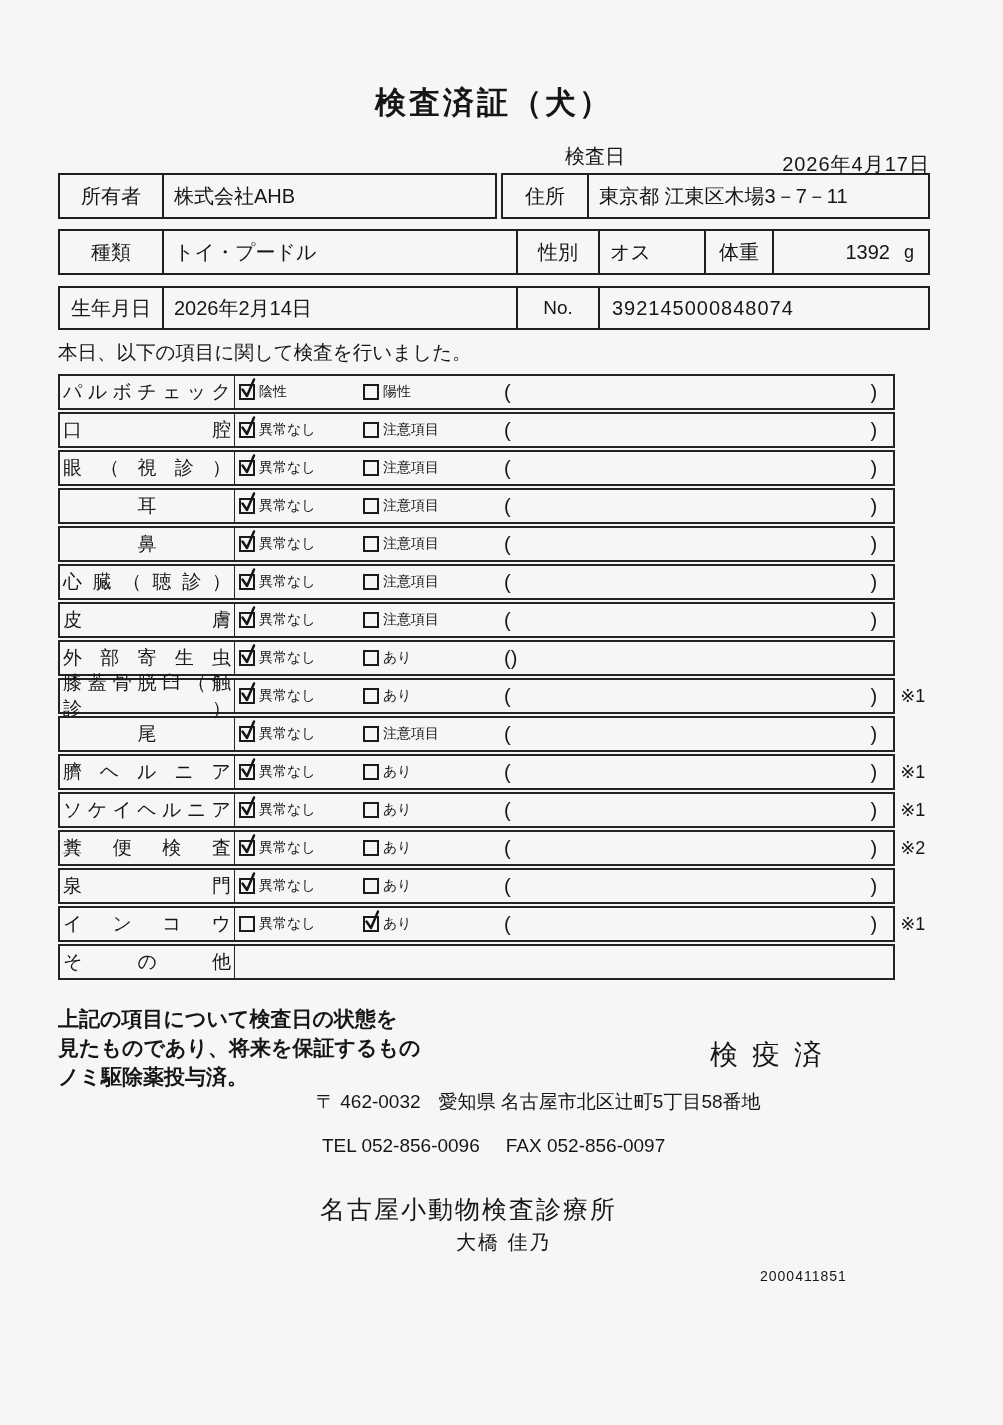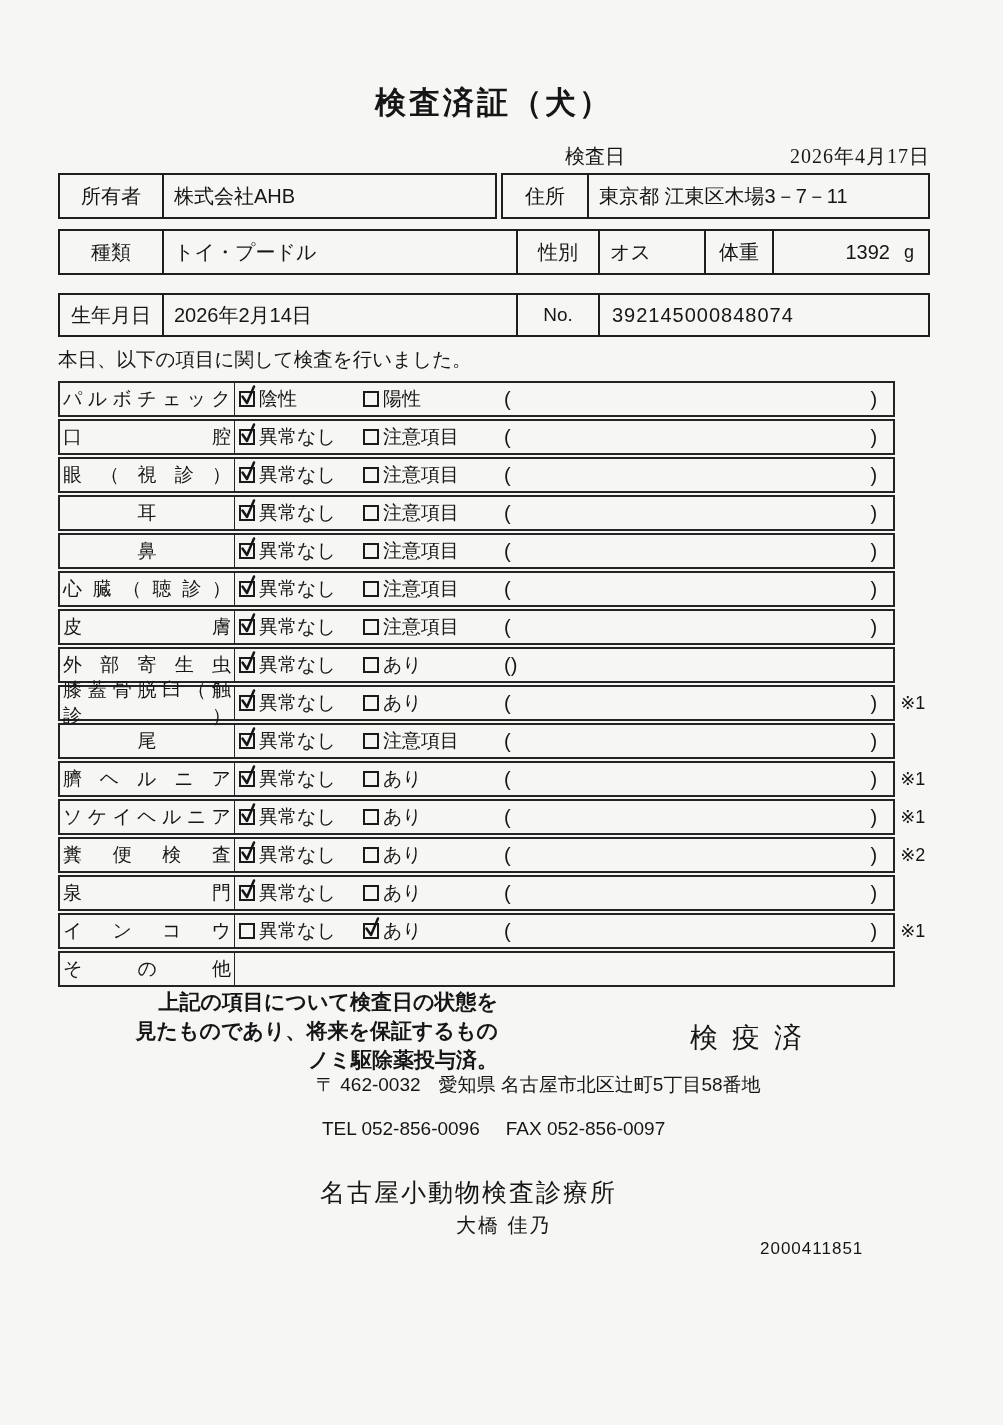--- a/index.html
+++ b/index.html
@@ -13,35 +13,35 @@
   }
   .sheet{position:absolute;left:58px;top:0;width:872px;}
 
   
   .doc-title{
     margin-top:82px;text-align:center;
     font-size:31px;font-weight:700;letter-spacing:3px;
   }
   .exam-date-row{position:relative;height:26px;margin-top:19px;font-size:20px;}
   .exam-date-label{position:absolute;left:507px;top:0;}
-  .exam-date-value{position:absolute;right:0;top:0;letter-spacing:1px;font-family:Liberation Serif, serif;}
+  .exam-date-value{position:absolute;right:0;top:8px;letter-spacing:1px;}
 
   
   .hdr-flex{display:flex;margin-top:4px;}
   .hdr-box{border:2.5px solid #1f1f1f;display:flex;align-items:stretch;background:transparent;}
   .hdr-cell{display:flex;align-items:center;font-size:20px;}
   .hdr-label{justify-content:center;border-right:2px solid #1f1f1f;}
   .hdr-label.inner{border-left:2px solid #1f1f1f;border-right:2px solid #1f1f1f;}
   .hdr-value{padding-left:10px;}
   .owner-box{width:435px;height:42px;}
   .addr-box{flex:1;margin-left:4px;height:42px;}
   .w102{width:102px;}
   .w84{width:84px;}
   .type-box{margin-top:10px;height:42px;}
-  .dob-box{margin-top:18px;height:40px;}
+  .dob-box{margin-top:11px;height:40px;}
   .cell-breed{width:342px;padding-left:10px;}
   .cell-sexval{width:94px;padding-left:10px;}
   .cell-weightval{flex:1;justify-content:flex-end;padding-right:14px;}
   .weight-unit{font-size:18px;margin-left:14px;}
   .cell-noval{flex:1;padding-left:12px;letter-spacing:1px;}
   .w80{width:80px;}
   .w66{width:66px;}
   .no-label{justify-content:center;font-size:19px;}
 
   
@@ -55,44 +55,44 @@
     display:flex;align-items:stretch;height:32px;background:transparent;
   }
   .cell-label{
     width:168px;border-right:1.5px solid #242424;
     display:flex;align-items:center;padding:0 3px;font-size:19px;flex:none;
   }
   .cell-label .txt{width:100%;text-align:justify;text-align-last:justify;}
   .cell-label .txt.single{text-align-last:center;}
   .cell-opt1{width:124px;padding-left:4px;}
   .cell-opt2{width:134px;}
-  .cell-opt1,.cell-opt2{display:flex;align-items:center;font-size:19px;flex:none;}
+  .cell-opt1,.cell-opt2{display:flex;align-items:center;font-size:14px;flex:none;}
   .cell-paren{flex:1;display:flex;align-items:center;font-size:20px;padding:0 16px 0 7px;}
   .paren-text{flex:1;text-align:center;font-weight:700;font-size:21px;letter-spacing:2px;}
   .checkbox{
     width:12px;height:12px;border:2px solid #1a1a1a;
     display:inline-block;position:relative;margin-right:4px;flex:none;
   }
   .tick{position:absolute;left:-2px;top:-10px;width:18px;height:25px;overflow:visible;}
   .note{width:30px;margin-left:5px;font-size:18px;white-space:nowrap;}
 
   
   .footnotes{margin-top:10px;font-size:19px;line-height:25px;}
   .fn-indent{padding-left:47px;}
-  .disclaimer-wrap{position:relative;margin-top:0;text-align:right;}
+  .disclaimer-wrap{position:relative;margin-top:24px;}
   .disclaimer{font-size:21px;font-weight:700;line-height:29px;width:440px;}
   .stamp{
-    position:absolute;left:632px;top:32px;
+    position:absolute;left:652px;top:32px;
     font-size:28px;letter-spacing:14px;white-space:nowrap;
   }
   .addr-line{display:flex;margin-left:258px;margin-top:-2px;font-size:19px;gap:18px;white-space:nowrap;}
   .tel-line{display:flex;margin-left:264px;margin-top:20px;font-size:19px;gap:26px;white-space:nowrap;}
   .clinic-name{margin-left:262px;margin-top:36px;font-size:25px;letter-spacing:2px;}
   .examiner-name{margin-left:398px;margin-top:3px;font-size:20px;letter-spacing:2px;}
-  .serial-number{margin-left:702px;margin-top:0;font-size:17px;letter-spacing:1px;}
+  .serial-number{margin-left:702px;margin-top:12px;font-size:14px;letter-spacing:1px;}
 </style>
 </head>
 <body>
 
 <div class="sheet">
 
   <div class="doc-title">検査済証（犬）</div>
 
   <div class="exam-date-row">
     <span class="exam-date-label">検査日</span>

